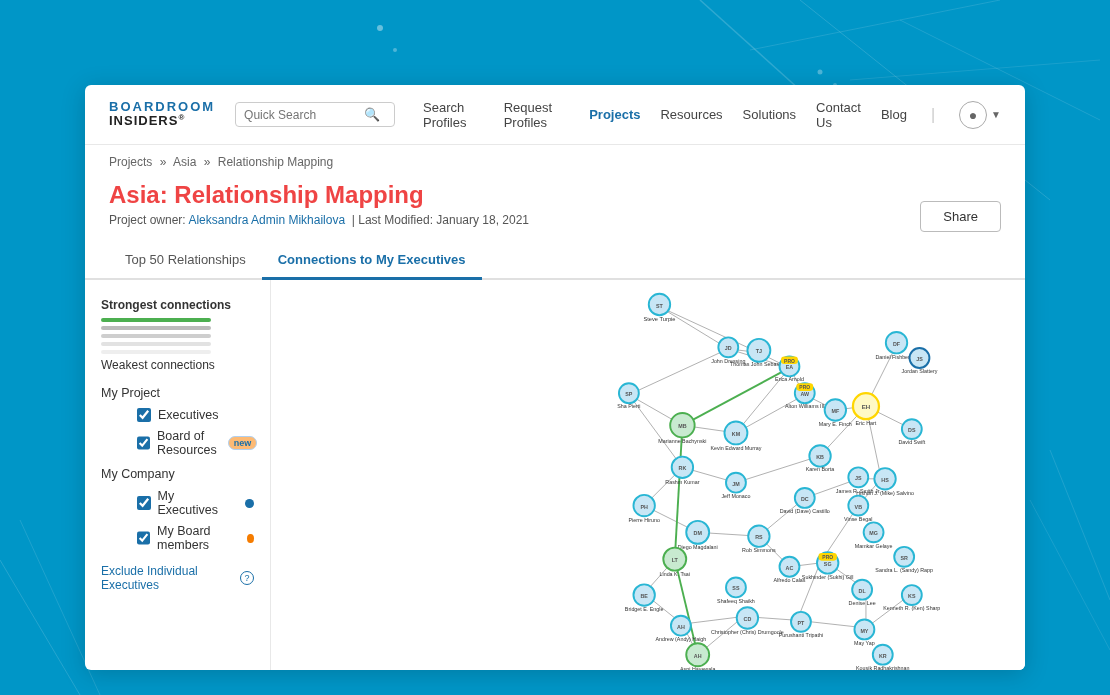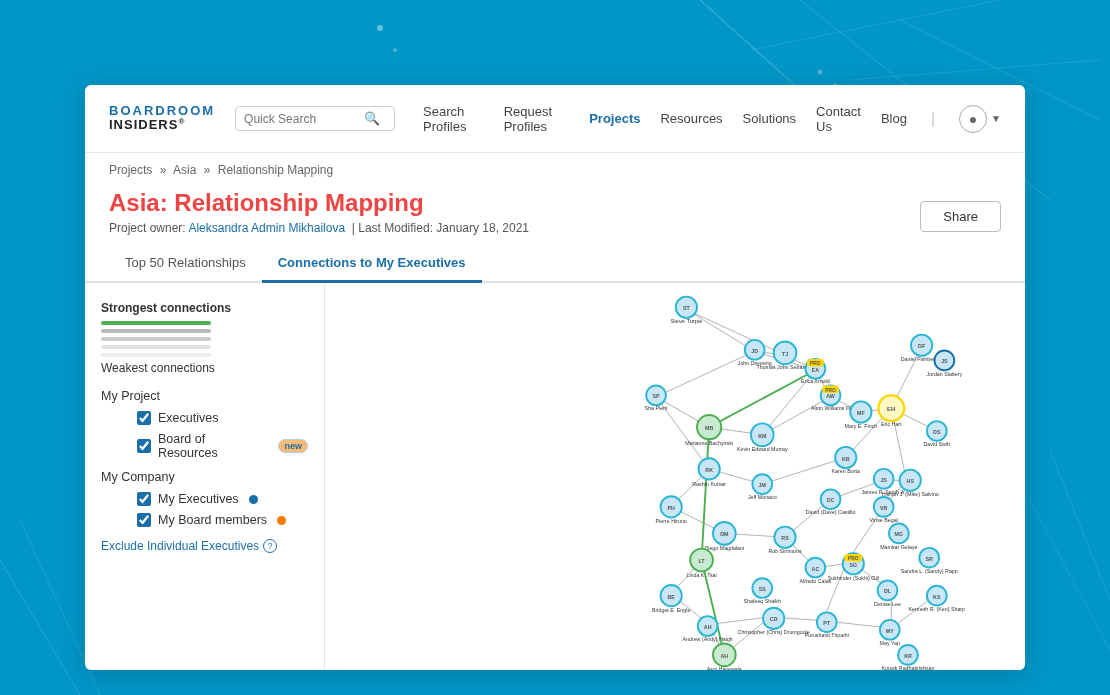--- a/index.html
+++ b/index.html
@@ -30,21 +30,21 @@
       z-index: 1;
       overflow: hidden;
       display: flex;
       flex-direction: column;
     }
     
     .navbar {
       display: flex;
       align-items: center;
       padding: 0 24px;
-      height: 68px;
+      height: 60px;
       border-bottom: 1px solid #e8e8e8;
       flex-shrink: 0;
     }
     .logo-block {
       display: flex;
       flex-direction: column;
       line-height: 1.1;
       margin-right: 20px;
     }
     .logo-top {
@@ -160,21 +160,21 @@
       text-decoration: none;
     }
     .share-btn {
       border: 1.5px solid #bbb;
       background: #fff;
       padding: 7px 22px;
       font-size: 13px;
       border-radius: 4px;
       cursor: pointer;
       color: #333;
-      margin-top: 12px;
+      margin-top: 20px;
     }
     
     .tabs-bar {
       display: flex;
       padding: 0 24px;
       border-bottom: 2px solid #e0e0e0;
       flex-shrink: 0;
     }
     .tab {
       padding: 10px 16px;
@@ -190,21 +190,21 @@
       font-weight: bold;
     }
     
     .content-area {
       display: flex;
       flex: 1;
       overflow: hidden;
     }
     
     .sidebar {
-      width: 240px;
+      width: 186px;
       flex-shrink: 0;
       padding: 18px 16px;
       border-right: 1px solid #e8e8e8;
       overflow-y: auto;
       font-size: 12.5px;
     }
     .legend-label {
       font-size: 12px;
       font-weight: bold;
       color: #333;

